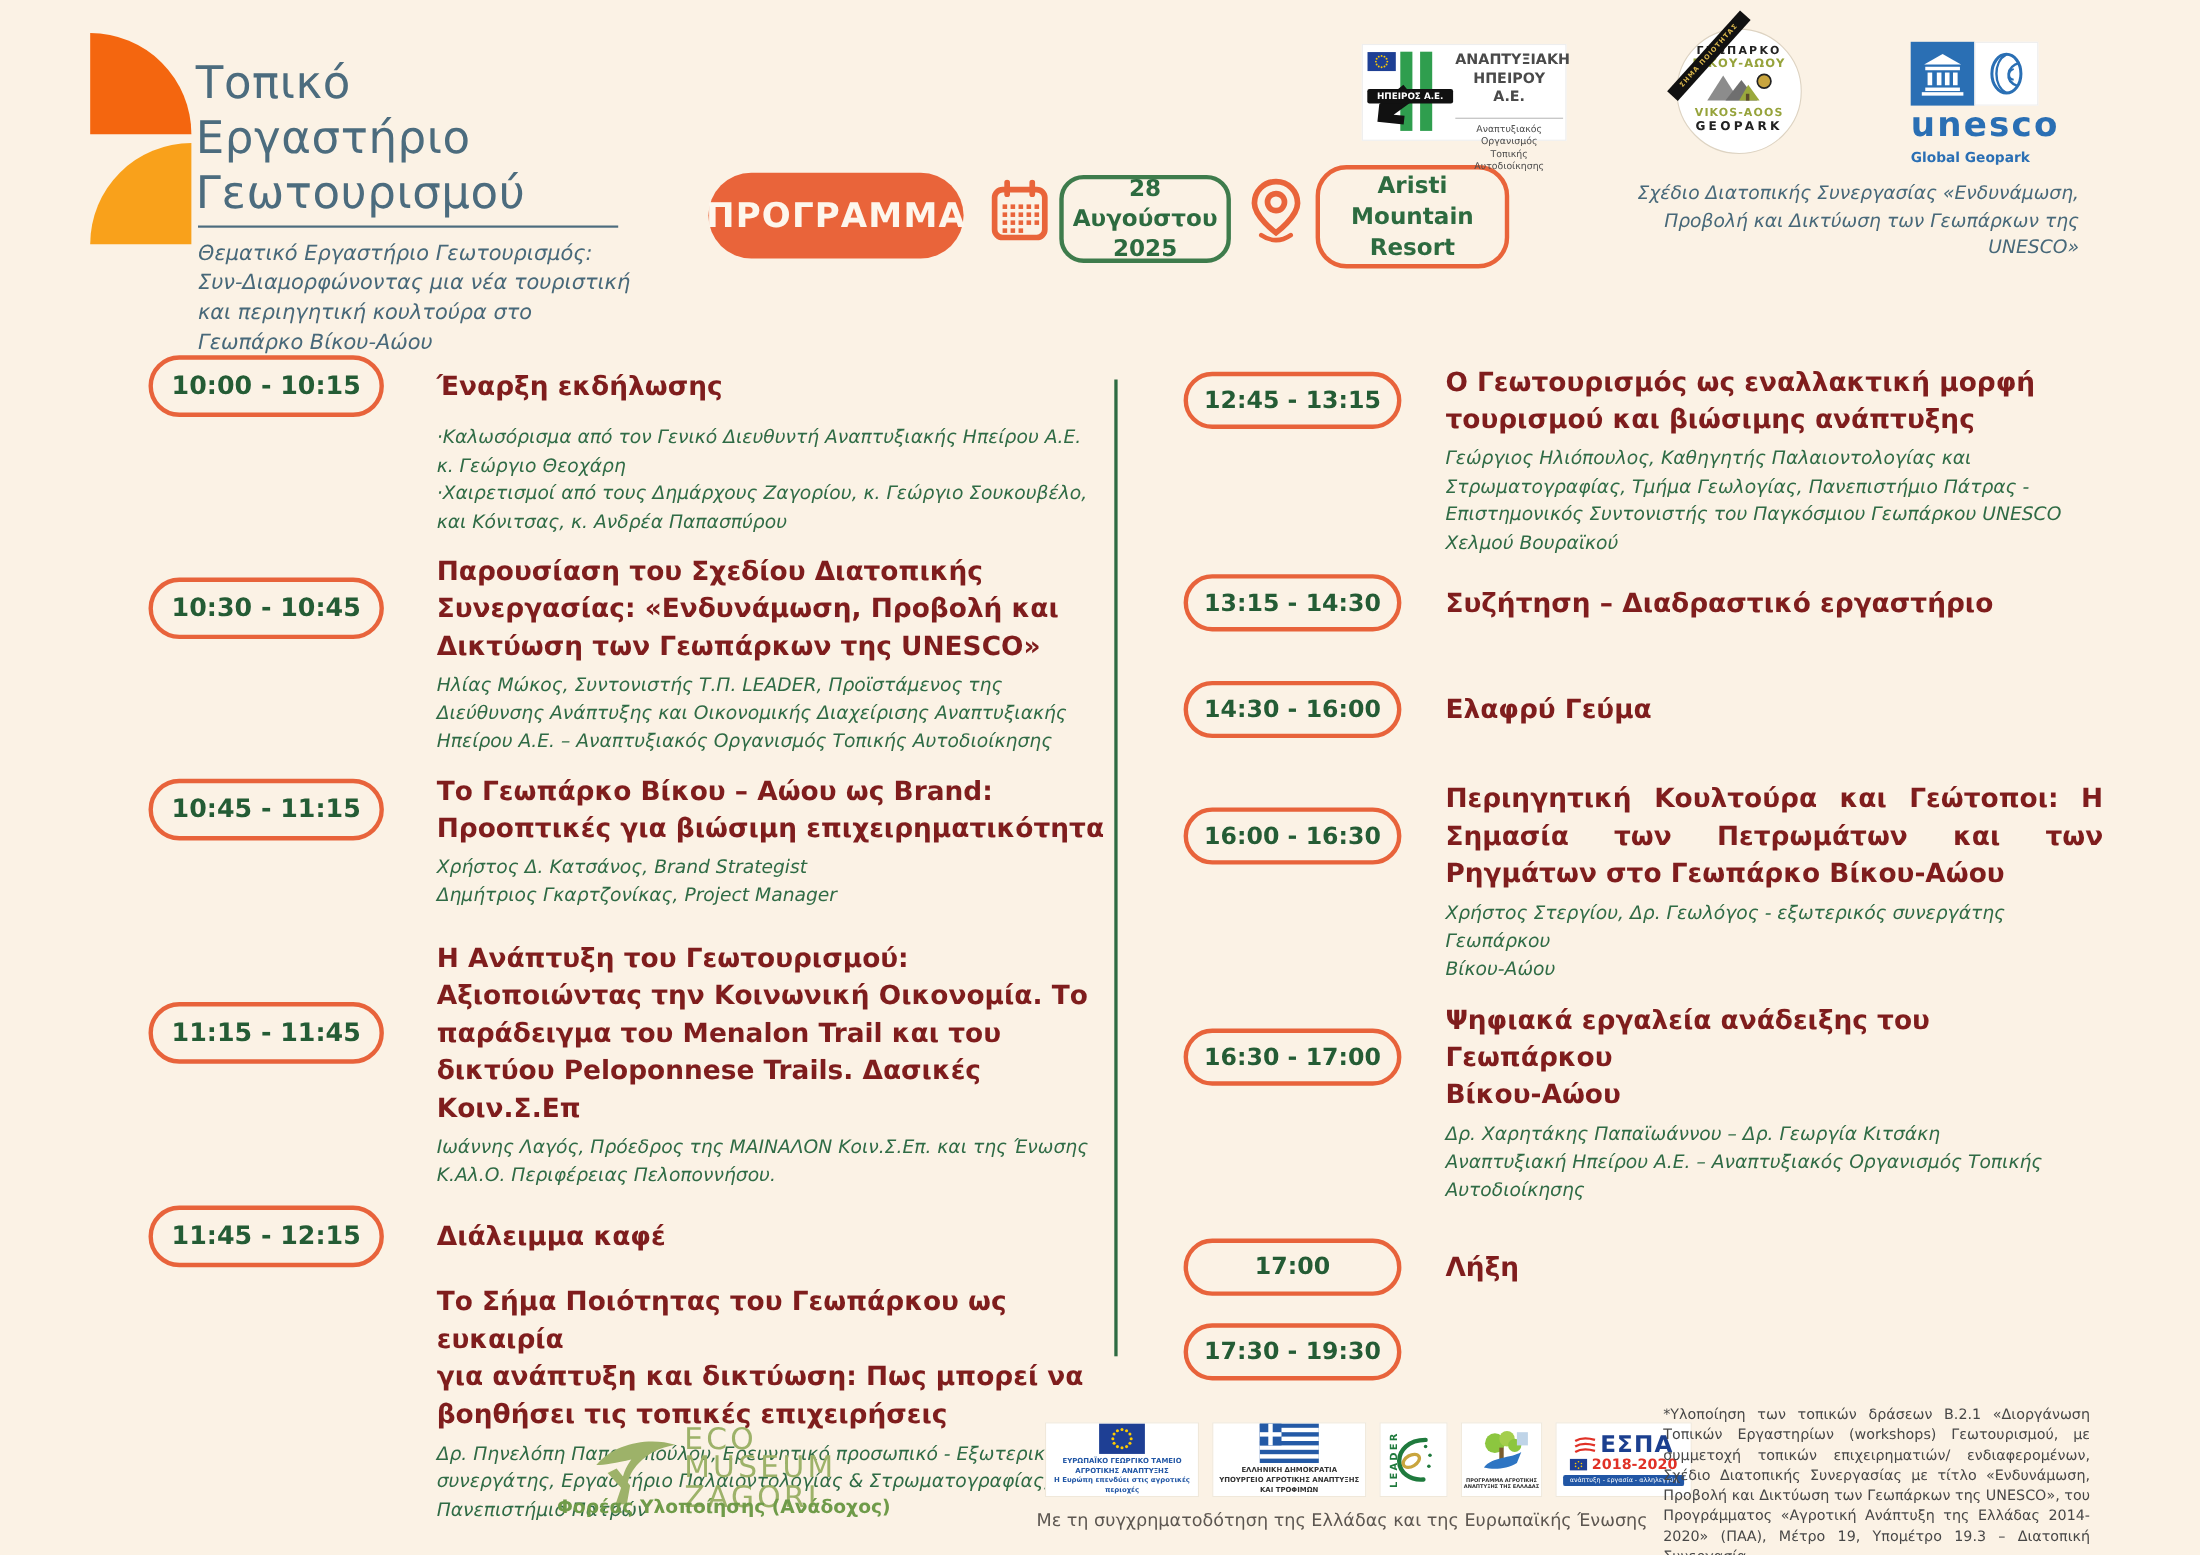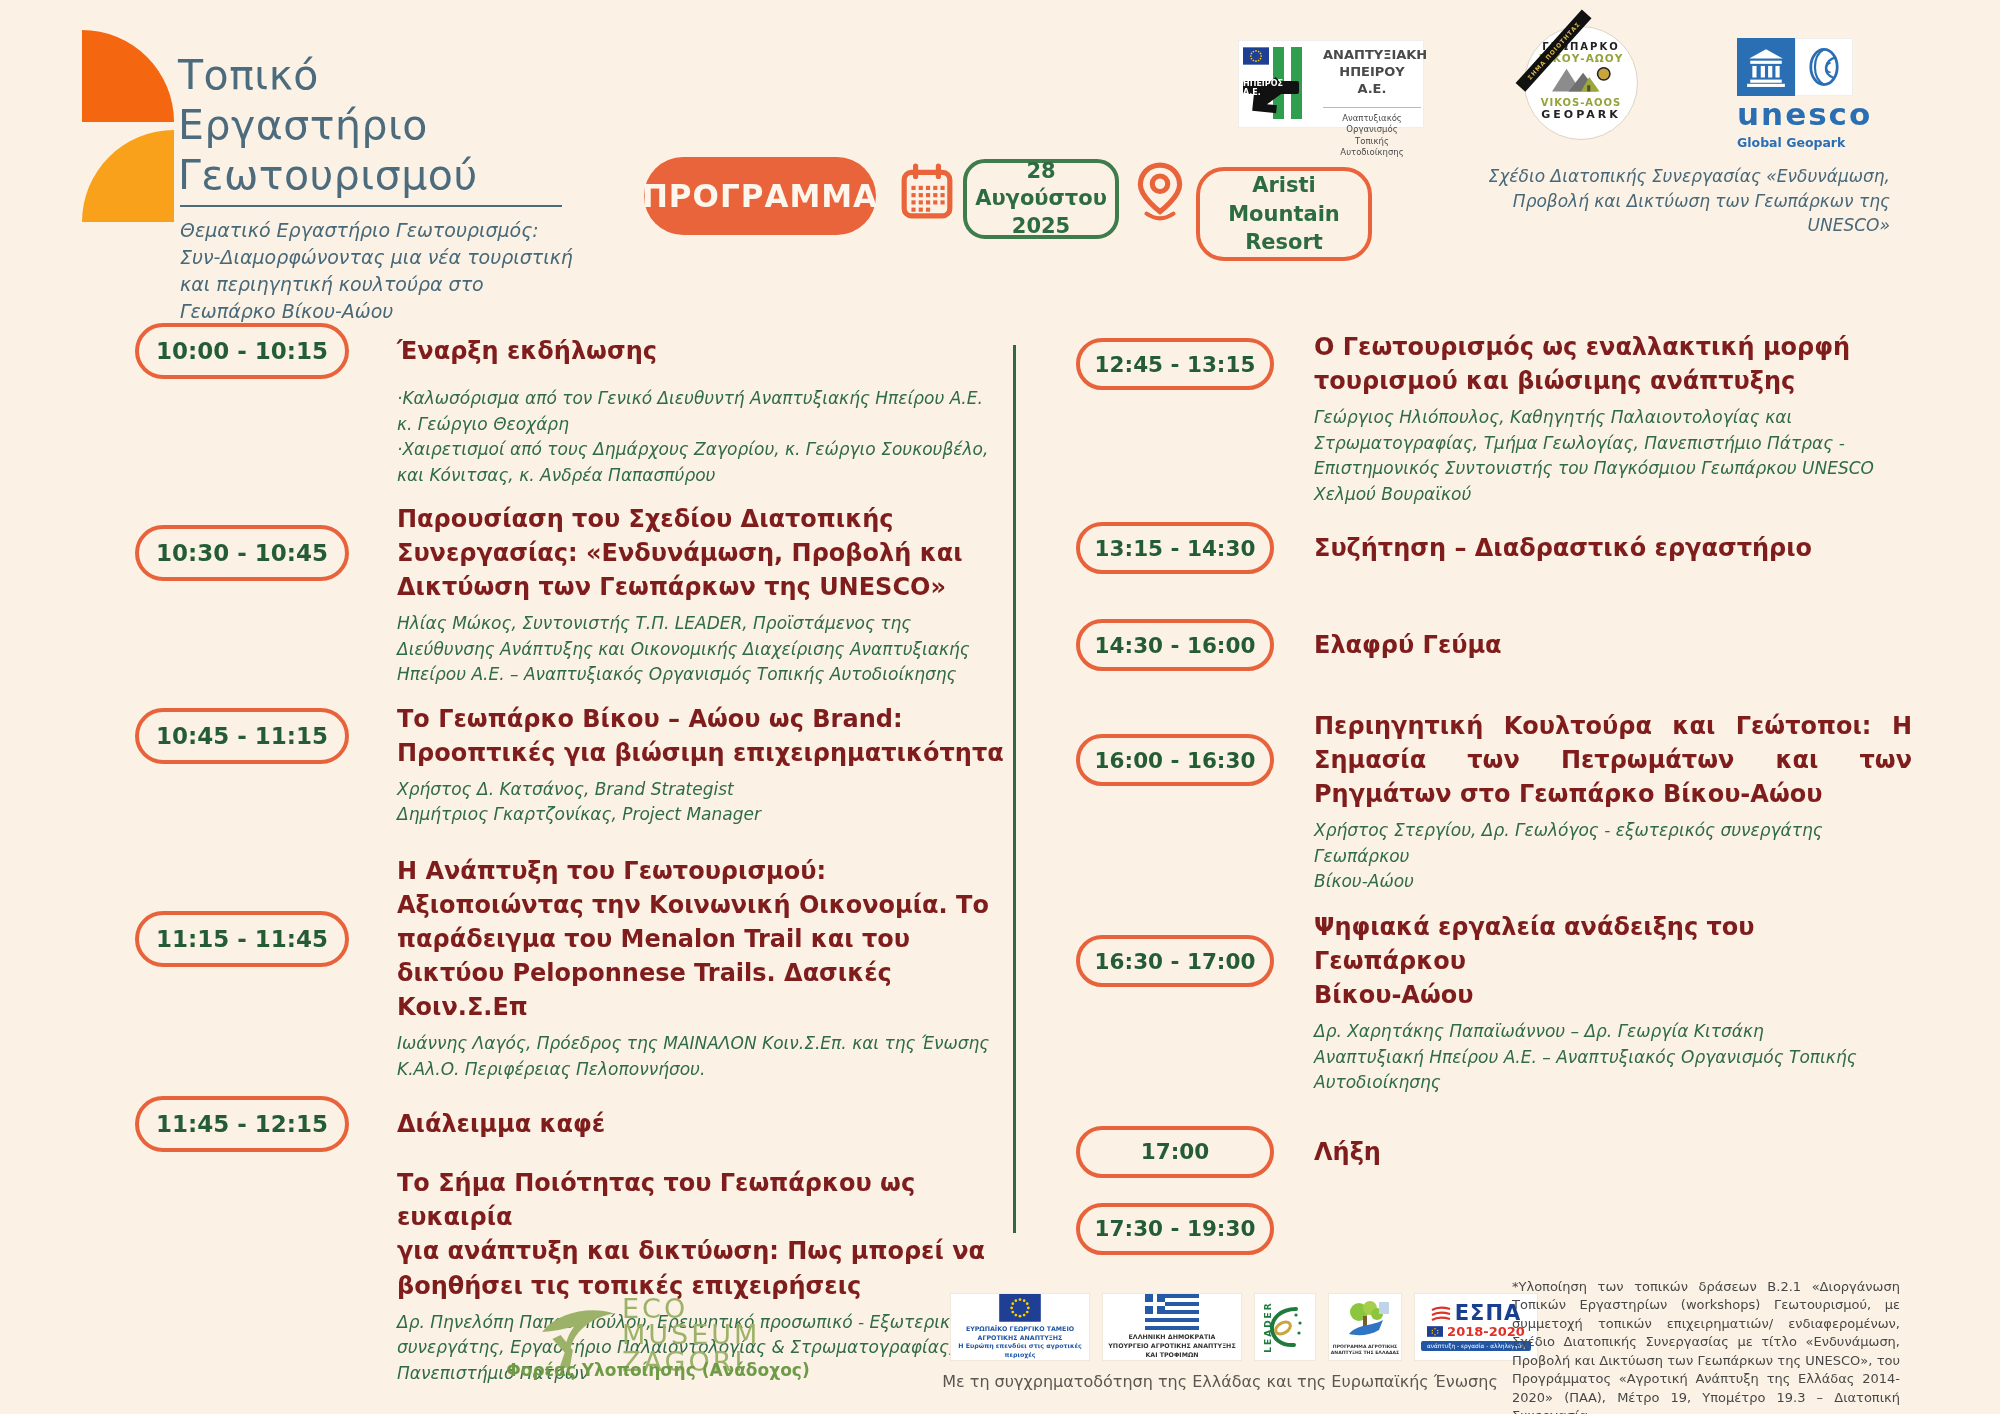--- a/index.html
+++ b/index.html
@@ -21,32 +21,32 @@
   .program-btn{left:644px;top:157px;width:232px;height:78px;border-radius:39px;background:#E9643A;
     color:#FDF6EC;font-size:31px;font-weight:bold;letter-spacing:1px;
     display:flex;align-items:center;justify-content:center;}
   .cal-icon{left:901px;top:163px;}
   .date-box{left:963px;top:159px;width:156px;height:80px;border:4px solid #3E7C4C;border-radius:22px;
     color:#2D6B40;font-weight:bold;font-size:21px;line-height:1.3;text-align:center;
     display:flex;align-items:center;justify-content:center;box-sizing:border-box;}
   .pin-icon{left:1132px;top:160px;}
   .loc-box{left:1196px;top:150px;width:176px;height:94px;border:4px solid #E9643A;border-radius:28px;
     color:#2D6B40;font-weight:bold;font-size:21px;line-height:1.35;text-align:center;
-    display:flex;align-items:center;justify-content:center;box-sizing:border-box;margin-top:17px;}
+    display:flex;align-items:center;justify-content:center;box-sizing:border-box;}
   .plan-note{left:1480px;top:164px;width:410px;text-align:right;font-style:italic;
     font-size:17px;color:#476879;line-height:1.45;}
 
   
   .epirus{left:1238px;top:40px;width:186px;height:88px;background:#fff;border:1px solid #eee;box-sizing:border-box;}
   .epirus .gfx{position:absolute;left:4px;top:4px;width:78px;height:78px;}
   .epirus .bar{position:absolute;top:2px;width:11px;height:72px;background:#2F9E4E;}
   .epirus .b1{left:30px;}  .epirus .b2{left:48px;}
   .epirus .euflag{position:absolute;left:0;top:2px;}
   .epirus .arrow{position:absolute;left:2px;top:26px;}
-  .epirus .badge{position:absolute;left:0;top:36px;width:56px;height:13px;background:#111;color:#fff;
+  .epirus .badge{position:absolute;left:0;top:36px;width:78px;height:13px;background:#111;color:#fff;
     font-size:8px;font-weight:bold;display:flex;align-items:center;justify-content:center;border-radius:2px;}
   .epirus .txt{position:absolute;left:84px;top:6px;width:98px;text-align:center;}
   .epirus .nm{font-size:13px;font-weight:bold;color:#4A4A4A;line-height:1.3;}
   .epirus .sub{font-size:8.5px;color:#4A4A4A;margin-top:9px;line-height:1.35;border-top:1px solid #bbb;padding-top:5px;}
 
   
   .geopark{left:1524px;top:26px;width:114px;height:114px;background:#fff;border-radius:50%;
     border:1px solid #ddd3c2;box-sizing:border-box;text-align:center;padding-top:14px;}
   .geopark .l1{font-size:10px;font-weight:bold;color:#222;letter-spacing:2px;}
   .geopark .l2{font-size:10.5px;font-weight:bold;color:#96A33B;letter-spacing:1px;}

